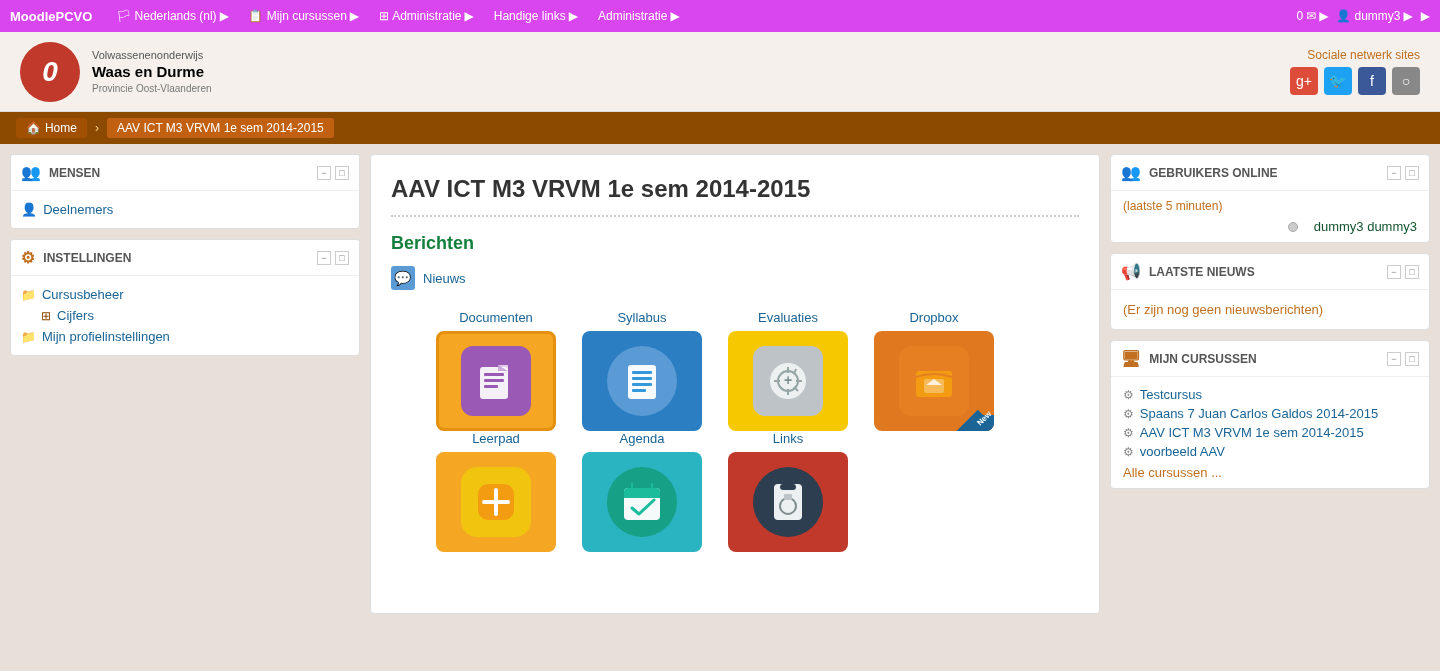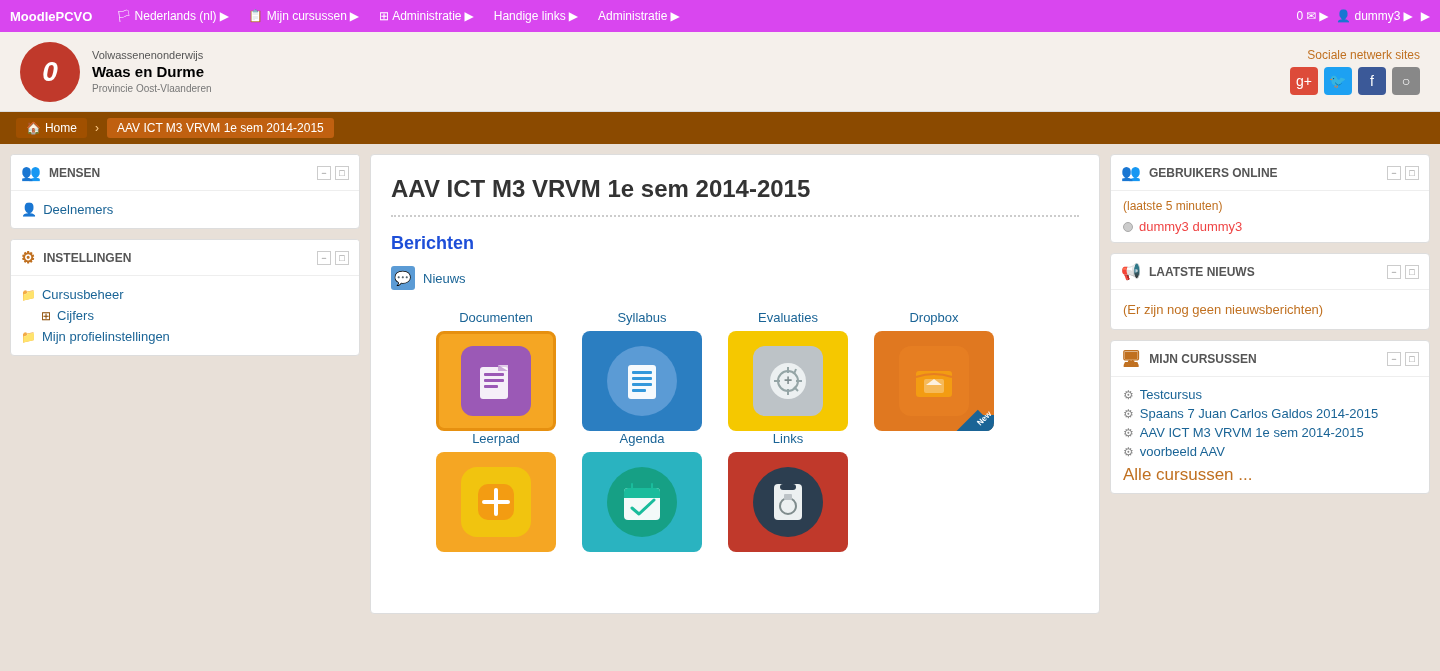--- a/index.html
+++ b/index.html
@@ -133,21 +133,21 @@
       border: 1px solid #ddd;
       border-radius: 4px;
       padding: 20px;
       min-height: 460px;
     }
     .course-title {
       font-size: 24px; font-weight: bold; color: #333;
       margin-bottom: 16px; padding-bottom: 12px;
       border-bottom: 2px dotted #ccc;
     }
-    .section-title { font-size: 18px; font-weight: bold; color: #1d4ed8; margin-bottom: 12px; }
+    .section-title { font-size: 18px; font-weight: bold; color: #15803d; margin-bottom: 12px; }
     .forum-link {
       display: flex; align-items: center; gap: 8px;
       color: #1a6496; cursor: pointer; margin-bottom: 20px;
       font-size: 13px;
     }
     .forum-icon {
       width: 24px; height: 24px;
       background: #5b9bd5;
       border-radius: 3px;
       display: flex; align-items: center; justify-content: center;
@@ -198,30 +198,30 @@
       display: flex; align-items: center; justify-content: space-between;
       padding: 8px 10px;
       border-bottom: 1px solid #eee;
     }
     .right-block-title {
       display: flex; align-items: center; gap: 8px;
       font-weight: bold; font-size: 12px; color: #555; text-transform: uppercase;
     }
     .right-block-body { padding: 8px 12px; }
     .online-time { color: #c07020; font-size: 12px; margin-bottom: 6px; }
-    .online-user { display: flex; align-items: center; gap: 6px; color: #ef4444; font-size: 13px; }
+    .online-user { display: flex; align-items: center; gap: 16px; color: #14532d; font-size: 13px; justify-content: flex-end; }
     .user-dot { width: 10px; height: 10px; border-radius: 50%; background: #ccc; border: 1px solid #aaa; }
     .no-news { color: #c07020; font-size: 13px; padding: 4px 0; }
 
     .mijn-link {
       display: flex; align-items: center; gap: 6px;
       color: #1a6496; font-size: 13px; padding: 2px 0; cursor: pointer;
     }
     .mijn-gear { color: #888; font-size: 12px; }
-    .alle-link { color: #c07020; font-size: 17px; cursor: pointer; margin-top: 4px; display: block; }
+    .alle-link { color: #c07020; font-size: 13px; cursor: pointer; margin-top: 4px; display: block; }
 
     .icon-monitor { color: #c07020; font-size: 16px; }
     .icon-megaphone { color: #c07020; font-size: 16px; }
 
     
     ::-webkit-scrollbar { width: 6px; }
     ::-webkit-scrollbar-track { background: #f1f1f1; }
     ::-webkit-scrollbar-thumb { background: #ccc; }
   </style>
 </head>

